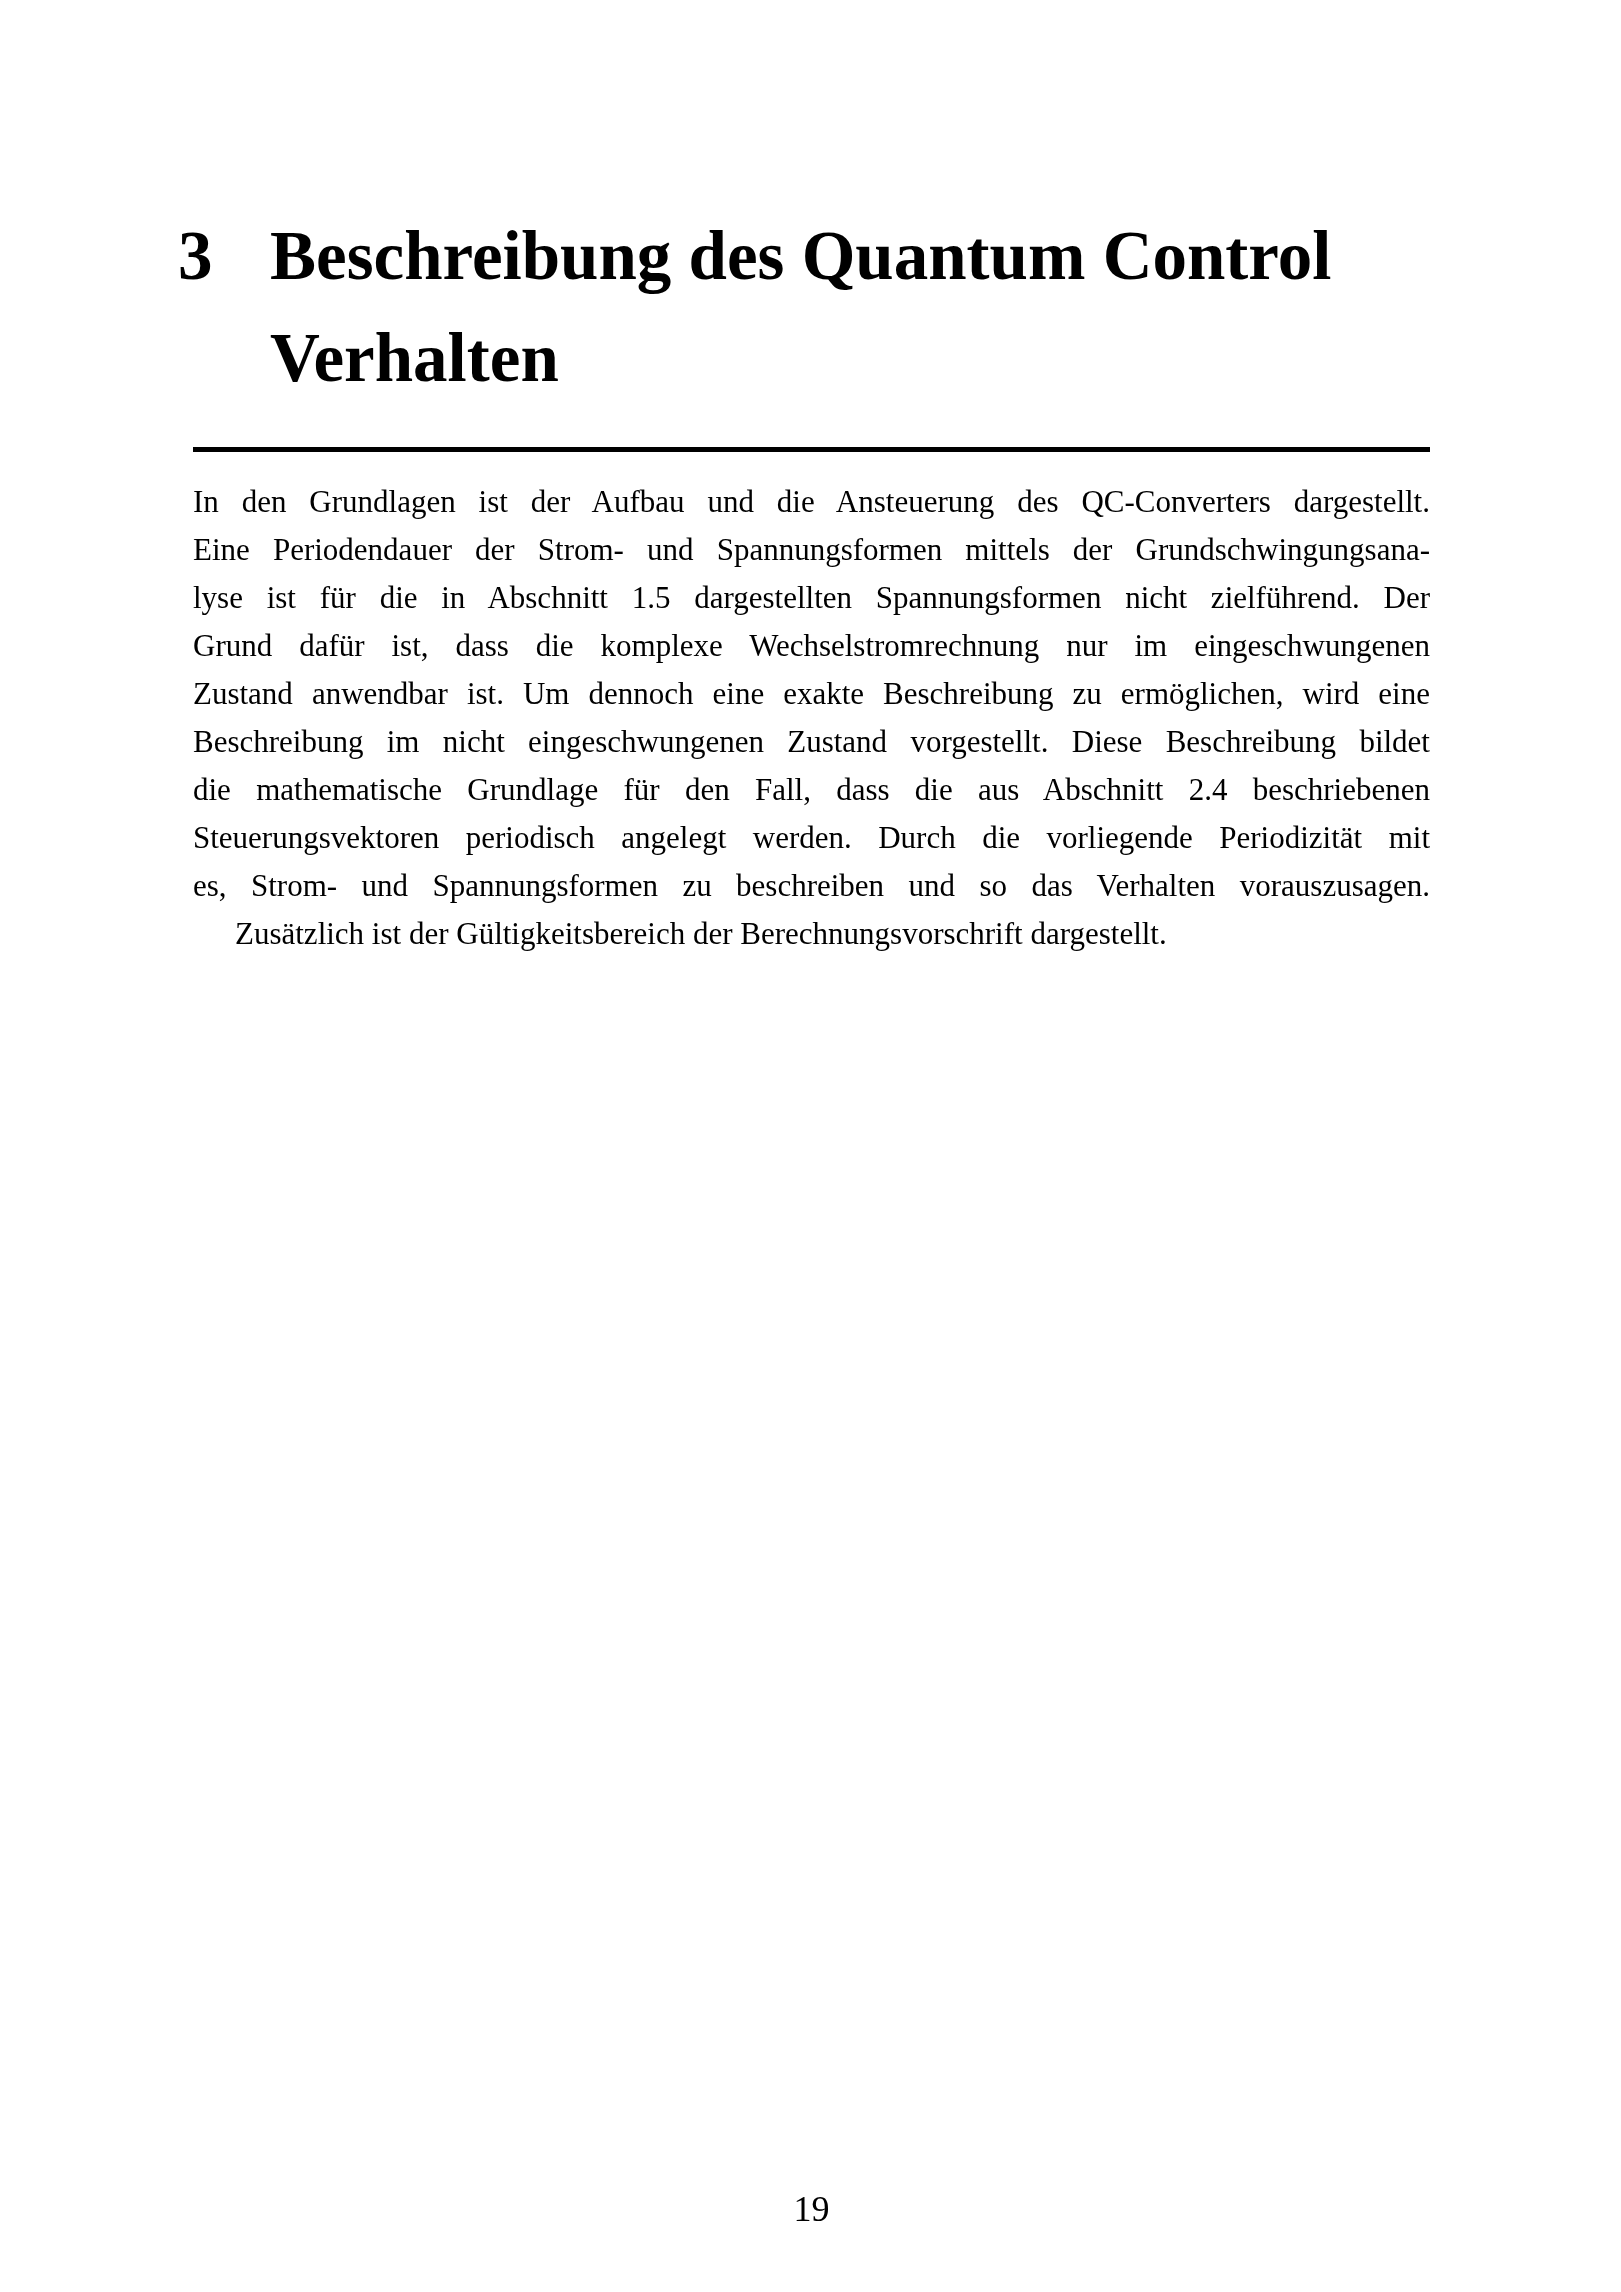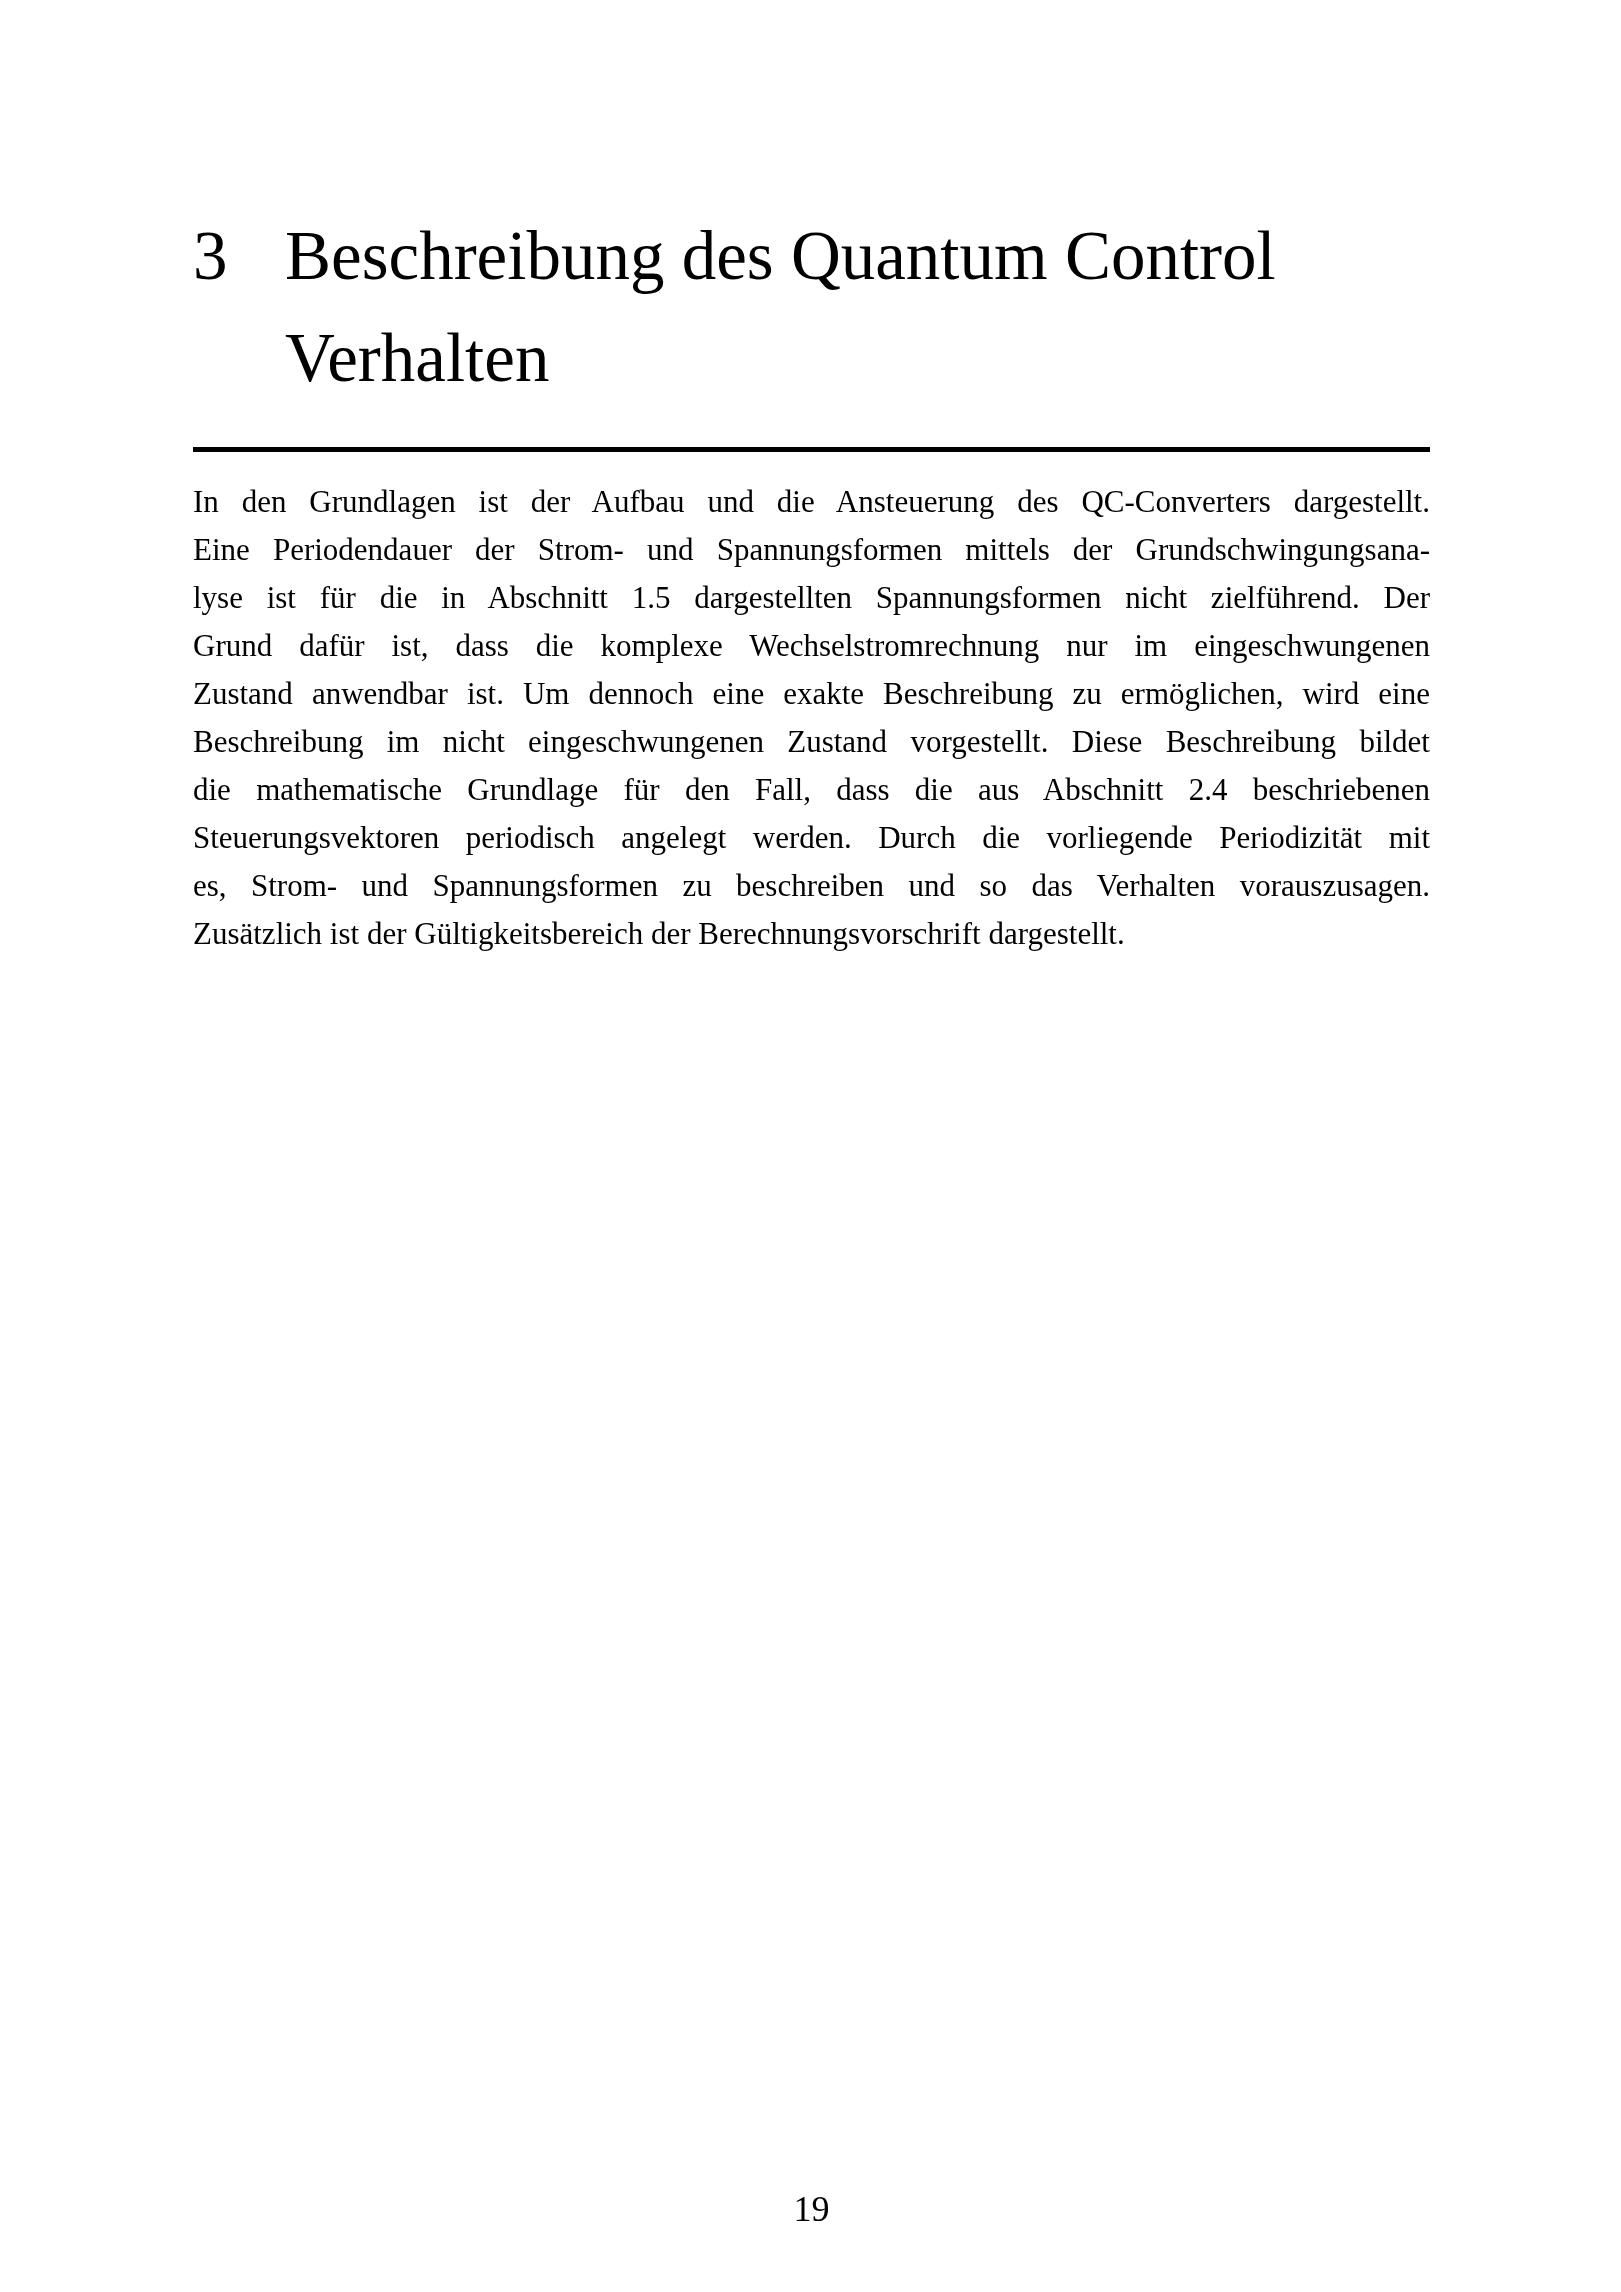--- a/index.html
+++ b/index.html
@@ -11,25 +11,25 @@
     position: relative;
     width: 1621px;
     height: 2293px;
     background: #ffffff;
     color: #000000;
     font-family: "Liberation Serif", "DejaVu Serif", serif;
     overflow: hidden;
   }
   .chapter-heading {
     position: absolute;
-    left: 193px;
+    left: 178px;
     top: 205px;
     width: 1237px;
     font-size: 69px;
-    font-weight: normal;
+    font-weight: bold;
     line-height: 102px;
     white-space: nowrap;
   }
   .ch-num {
     display: inline-block;
     width: 92px;
   }
   .h-line2 {
     padding-left: 92px;
   }
@@ -48,20 +48,21 @@
     width: 1237px;
     font-size: 31px;
     line-height: 48px;
   }
   .pline {
     text-align: justify;
     text-align-last: justify;
   }
   .pline.last {
     text-align-last: left;
+    margin-left: 42px;
   }
   .pline sub {
     font-size: 0.7em;
     line-height: 0;
     vertical-align: -0.25em;
   }
   .page-number {
     position: absolute;
     left: 193px;
     top: 2185px;

